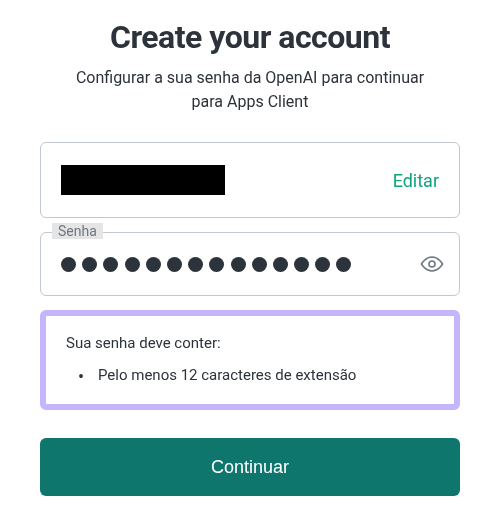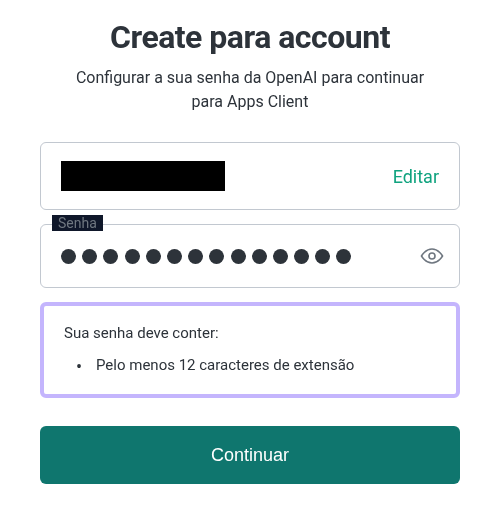--- a/index.html
+++ b/index.html
@@ -32,42 +32,42 @@
       padding: 0 20px;
     }
     .email-row {
       border: 1px solid #c2c8d0;
       border-radius: 6px;
       padding: 18px 20px;
       display: flex;
       align-items: center;
       justify-content: space-between;
       margin-bottom: 14px;
-      height: 68px;
+      height: 76px;
     }
     .email-redacted {
       width: 164px;
       height: 30px;
       background: #000;
     }
     .edit-link {
       color: #10a37f;
       font-size: 18px;
       cursor: pointer;
       font-weight: 400;
     }
     .password-wrapper {
       position: relative;
       margin-bottom: 14px;
     }
     .password-label {
       position: absolute;
       top: -9px;
       left: 12px;
-      background: #0f172a;
+      background: #e5e5e5;
       padding: 0 6px;
       font-size: 14px;
       color: #6f7780;
     }
     .password-field {
       border: 1px solid #c2c8d0;
       border-radius: 6px;
       padding: 20px 52px 20px 20px;
       height: 64px;
       display: flex;
@@ -85,21 +85,21 @@
       position: absolute;
       right: 16px;
       top: 50%;
       transform: translateY(-50%);
       width: 24px;
       height: 24px;
       color: #6f7780;
       cursor: pointer;
     }
     .requirements-box {
-      border: 4px solid #c4b5fd;
+      border: 6px solid #c4b5fd;
       border-radius: 6px;
       padding: 18px 20px 20px 20px;
       margin-bottom: 28px;
     }
     .req-title {
       font-size: 15px;
       color: #2d333a;
       margin-bottom: 14px;
     }
     .req-list {
@@ -129,21 +129,21 @@
       font-size: 18px;
       cursor: pointer;
       font-weight: 400;
     }
   </style>
 </head>
 <body>
 
 
 
-<h1 class="title">Create para account</h1>
+<h1 class="title">Create your account</h1>
 <p class="subtitle">Configurar a sua senha da OpenAI para continuar para Apps Client</p>
 
 <div class="email-row">
   <div class="email-redacted"></div>
   <span class="edit-link">Editar</span>
 </div>
 
 <div class="password-wrapper">
   <span class="password-label">Senha</span>
   <div class="password-field" id="password-dots">

